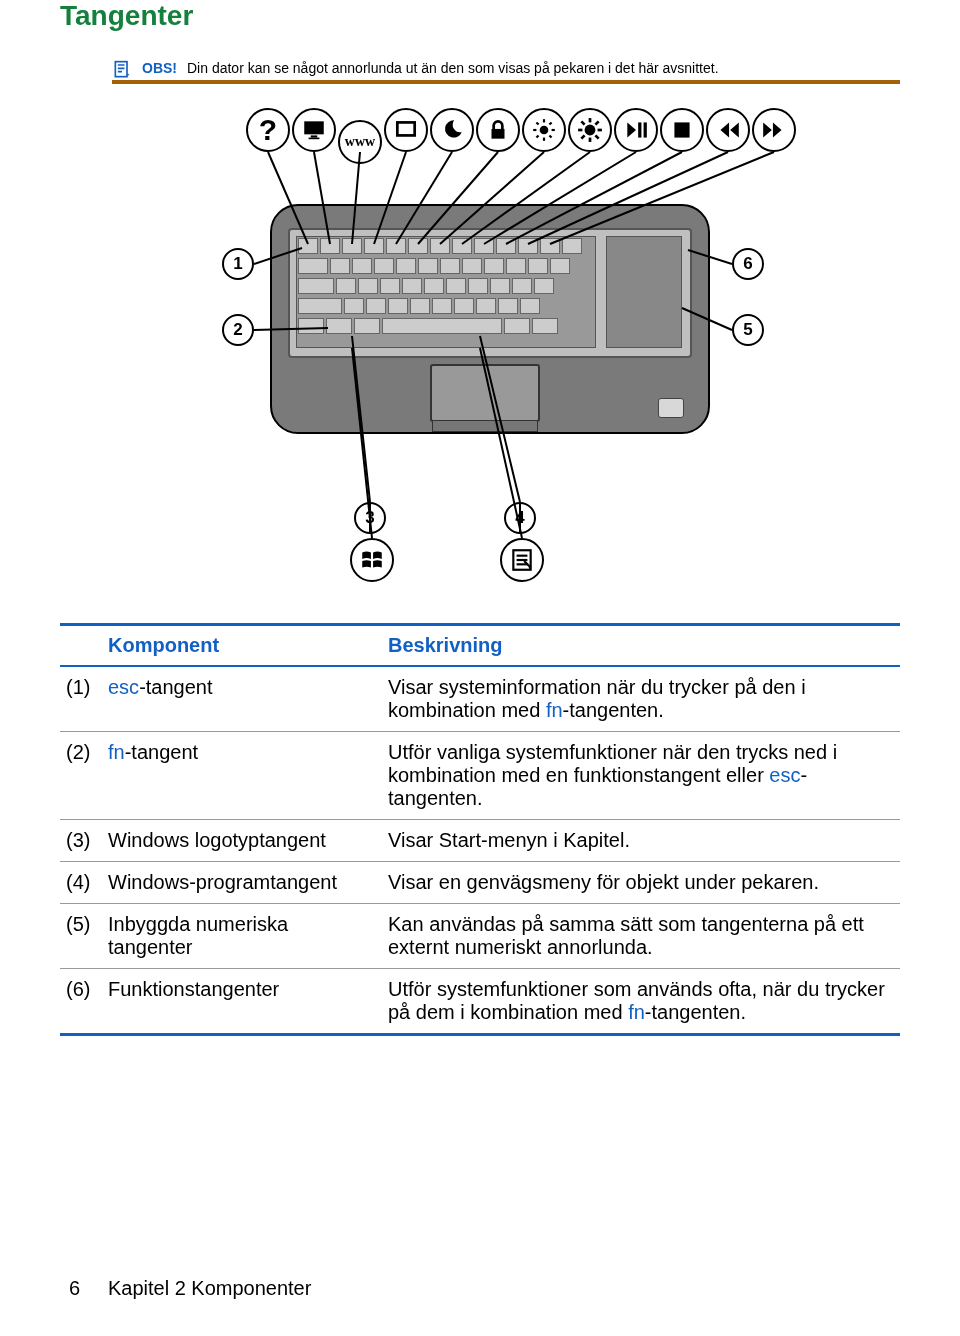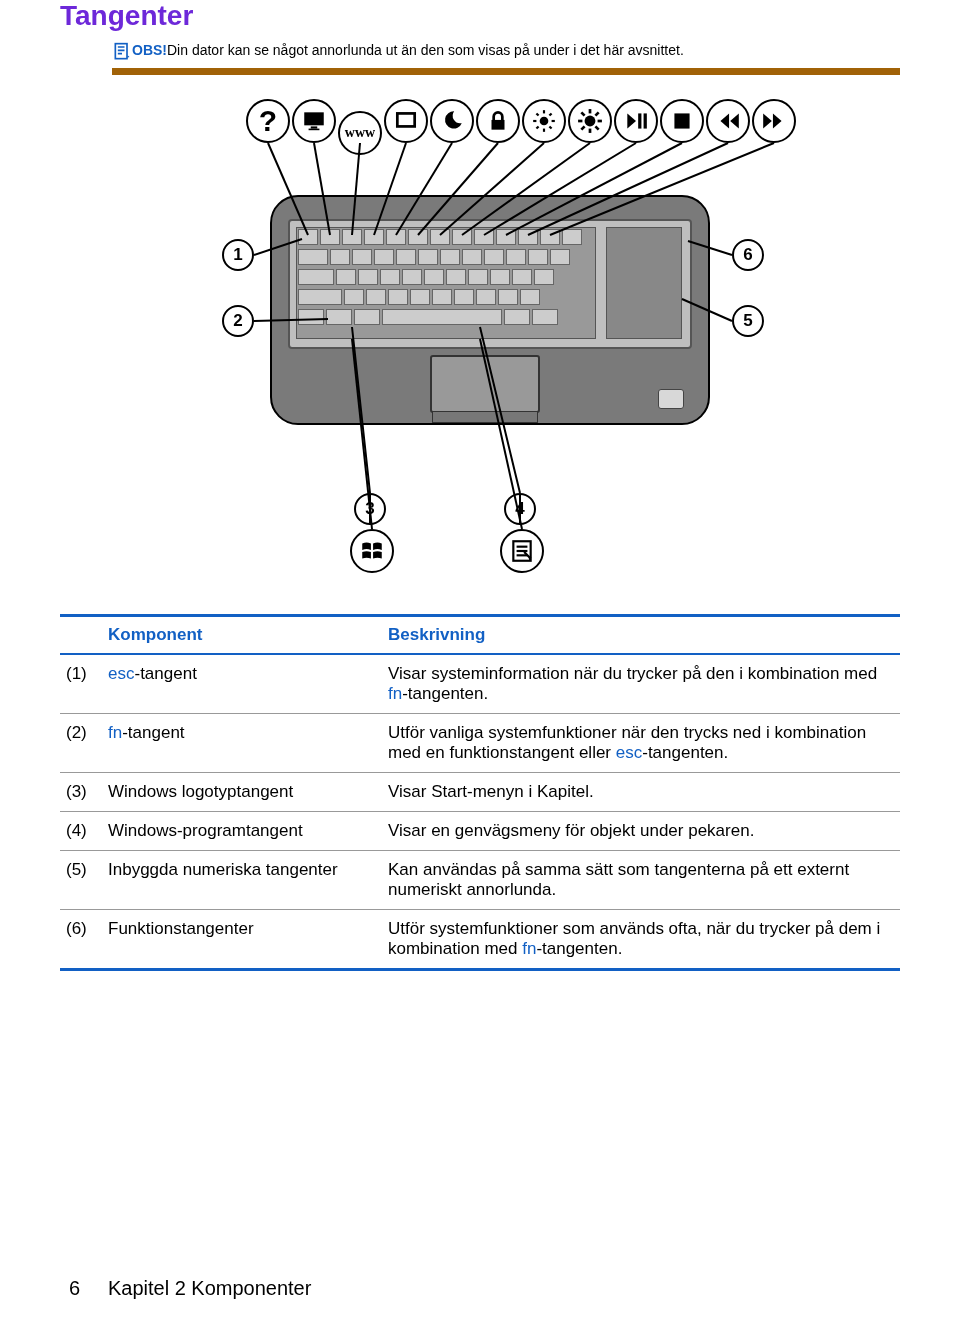--- a/index.html
+++ b/index.html
@@ -7,30 +7,31 @@
     font-family: Arial, Helvetica, sans-serif;
     width: 960px;
     height: 1336px;
     background: #fff;
     color: #000;
     position: relative;
     font-size: 14px;
   }
   .page { padding: 0 60px; }
   .title {
-    color: #6d28d9;
+    color: #15803d;
     font-size: 28px;
     font-weight: bold;
-    margin-bottom: 6px;
+    margin-bottom: 24px;
   }
   .obs-row {
     display: flex;
     align-items: flex-start;
-    border-bottom: 7px solid #a16207;
-    padding: 4px 0 6px 0;
+    gap: 10px;
+    border-bottom: 4px solid #a16207;
+    padding: 4px 0 0 0;
     margin-left: 52px;
   }
   .obs-label { color: #1260c4; font-weight: bold; white-space: nowrap; }
   .obs-text { color: #000; flex: 1; }
   .note-icon { flex-shrink: 0; }
 
   .diagram-wrap { margin: 24px 0 32px 0; text-align: center; }
   .diagram {
     display: inline-block;
     position: relative;
@@ -117,21 +118,21 @@
     background:#fff;
     display:flex; align-items:center; justify-content:center;
     font-weight:bold;
     font-size:17px;
   }
   .diag path { stroke:#000; stroke-width:2; fill:none; }
 
   table.comp {
     width: 100%;
     border-collapse: collapse;
-    font-size: 17px;
+    font-size: 20px;
     margin-top: 24px;
   }
   table.comp thead th {
     text-align: left;
     color: #1260c4;
     font-weight: bold;
     padding: 8px 6px;
   }
   table.comp thead tr { border-top: 3px solid #1260c4; border-bottom: 2px solid #1260c4; }
   table.comp tbody td { padding: 9px 6px; vertical-align: top; }
@@ -154,21 +155,21 @@
 <div class="page">
   <h1 class="title">Tangenter</h1>
 
   <div class="obs-row">
     <svg class="note-icon" width="20" height="20" viewBox="0 0 24 24">
       <rect x="4" y="2" width="14" height="18" fill="none" stroke="#1260c4" stroke-width="2"></rect>
       <path d="M7 6h8M7 10h8M7 14h5" stroke="#1260c4" stroke-width="2"></path>
       <path d="M17 14l4 4-3 1 1-3z" fill="#1260c4"></path>
     </svg>
     <span class="obs-label">OBS!</span>
-    <span class="obs-text">Din dator kan se något annorlunda ut än den som visas på under i det här avsnittet.</span>
+    <span class="obs-text">Din dator kan se något annorlunda ut än den som visas på pekaren i det här avsnittet.</span>
   </div>
 
   <div class="diagram-wrap">
     <div class="diagram">
       
       <div class="laptop-body"></div>
       <div class="kb-area"></div>
       <div class="kb-main"></div>
       <div class="kb-numpad"></div>
       <div class="kb-row" style="top:130px;">

